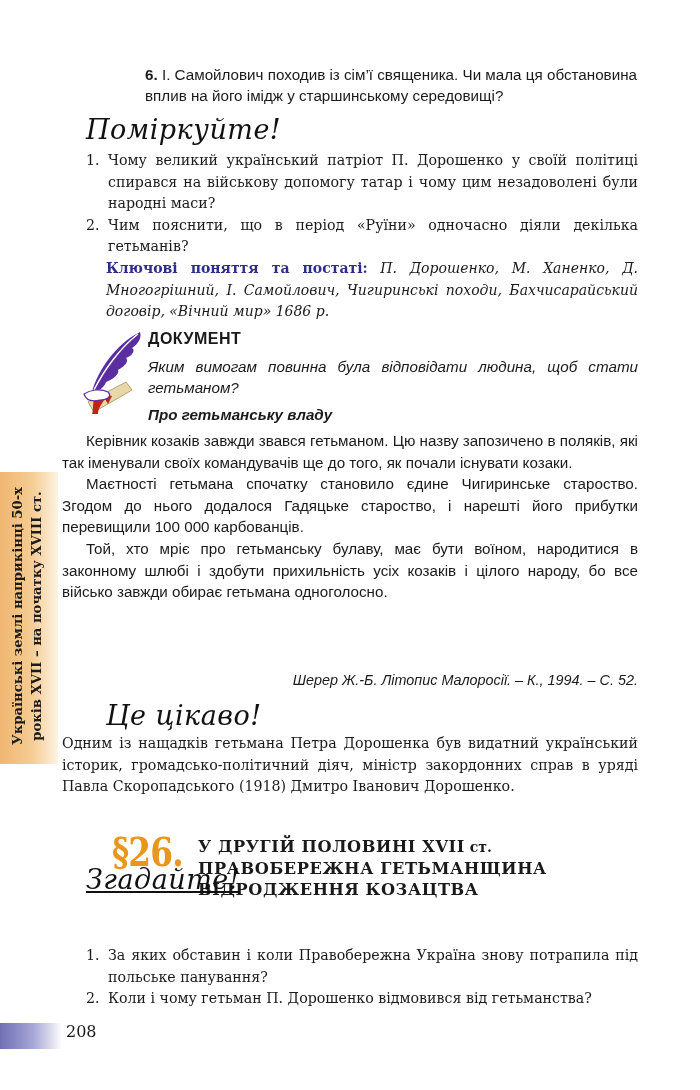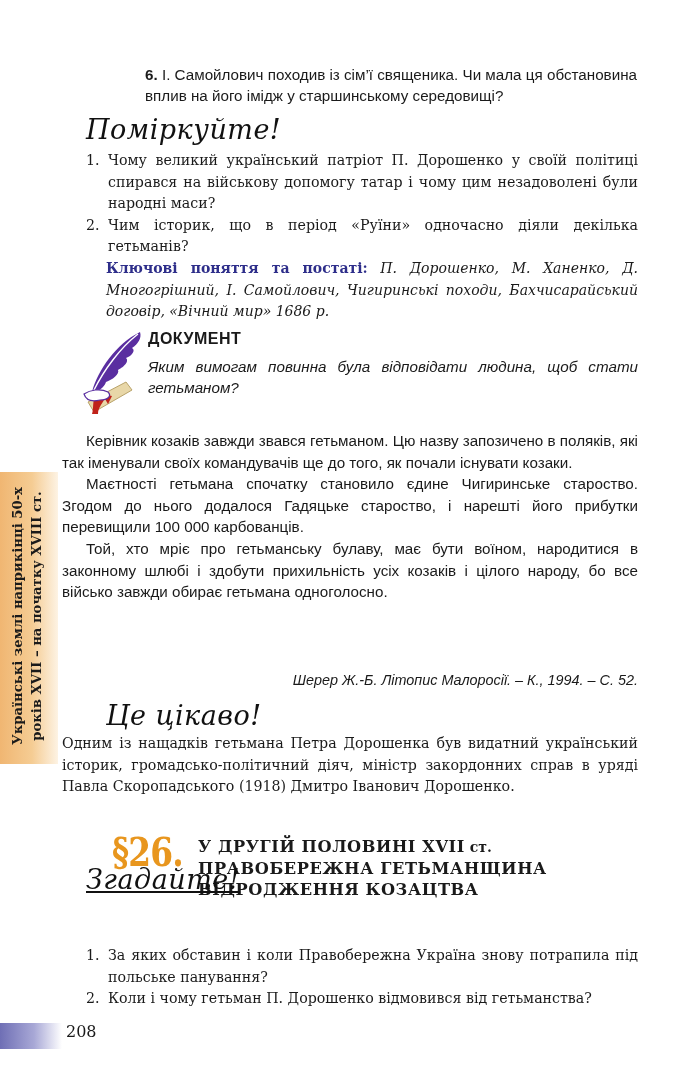--- a/index.html
+++ b/index.html
@@ -67,38 +67,39 @@
   </div>
 
   <div class="script think">Поміркуйте!</div>
   <div class="olist think">
     <div class="item">
       <span class="num">1.</span>
       <span class="txt">Чому великий український патріот П. Дорошенко у своїй політиці спирався на військову допомогу татар і чому цим незадоволені були народні маси?</span>
     </div>
     <div class="item">
       <span class="num">2.</span>
-      <span class="txt">Чим історик, що в період «Руїни» одночасно діяли декілька гетьманів?</span>
+      <span class="txt">Чим пояснити, що в період «Руїни» одночасно діяли декілька гетьманів?</span>
     </div>
   </div>
 
   <div class="keys">
     <span class="label">Ключові поняття та постаті:</span><span class="val"> П. Дорошенко, М. Ханенко, Д. Многогрішний, І. Самойлович, Чигиринські походи, Бахчисарайський договір, «Вічний мир» 1686 р.</span>
   </div>
 
   <svg class="quill" viewBox="0 0 62 84">
     <path d="M6 72 L44 52 L50 60 L12 82 Z" fill="#e8d7a8" stroke="#b9a36a" stroke-width="1"></path>
     <path d="M14 66 C10 70 12 78 10 84 L16 84 C16 78 20 74 22 70 Z" fill="#c0221a"></path>
     <path d="M20 64 L26 74 L30 66 Z" fill="#c0221a"></path>
     <path d="M10 62 C16 40 34 14 58 2 C60 8 56 14 50 18 C54 20 50 26 44 28 C48 32 40 38 36 40 C38 44 30 50 24 52 C22 58 16 62 10 62 Z" fill="#5a2ea0"></path>
     <path d="M12 60 C22 40 38 18 56 4" stroke="#ffffff" stroke-width="1.4" fill="none"></path>
     <path d="M2 64 C8 60 18 58 26 62 C30 66 26 70 18 70 C10 72 4 70 2 64 Z" fill="#ffffff" stroke="#5a2ea0" stroke-width="1.2"></path>
   </svg>
   <div class="doc-title sans">ДОКУМЕНТ</div>
   <div class="doc-question sans">Яким вимогам повинна була відповідати людина, щоб стати гетьманом?</div>
+  <div class="doc-subtitle sans">Про гетьманську владу</div>
 
   <div class="doc-body sans">
     <p>Керівник козаків завжди звався гетьманом. Цю назву запозичено в поляків, які так іменували своїх командувачів ще до того, як почали існувати козаки.</p>
     <p>Маєтності гетьмана спочатку становило єдине Чигиринське староство. Згодом до нього додалося Гадяцьке староство, і нарешті його прибутки перевищили 100 000 карбованців.</p>
     <p>Той, хто мріє про гетьманську булаву, має бути воїном, народитися в законному шлюбі і здобути прихильність усіх козаків і цілого народу, бо все військо завжди обирає гетьмана одноголосно.</p>
   </div>
   <div class="doc-source sans">Шерер Ж.-Б. Літопис Малоросії. – К., 1994. – С. 52.</div>
 
   <div class="script interesting">Це цікаво!</div>
   <div class="interesting-text">Одним із нащадків гетьмана Петра Дорошенка був видатний український історик, громадсько-політичний діяч, міністр закордонних справ в уряді Павла Скоропадського (1918) Дмитро Іванович Дорошенко.</div>

